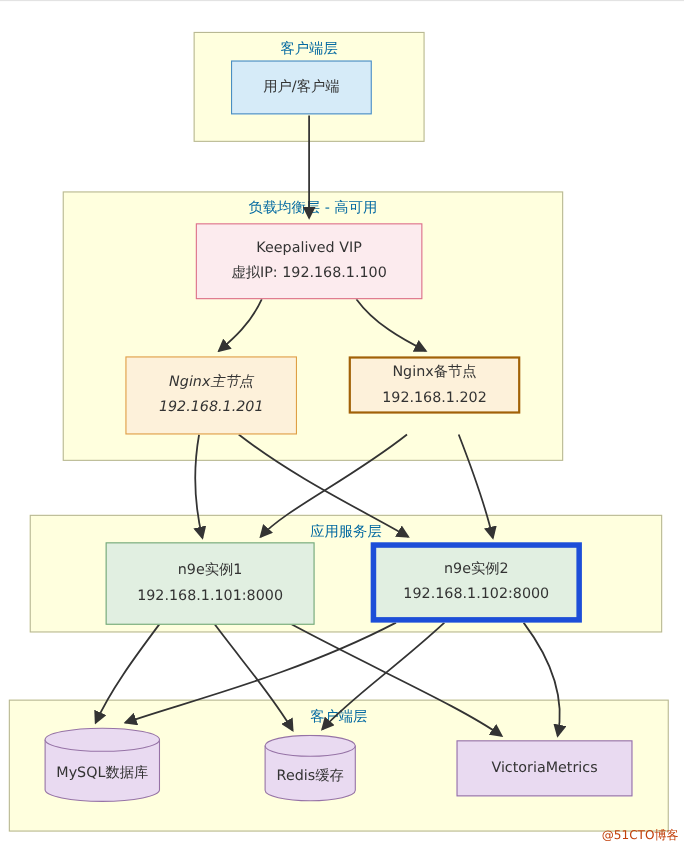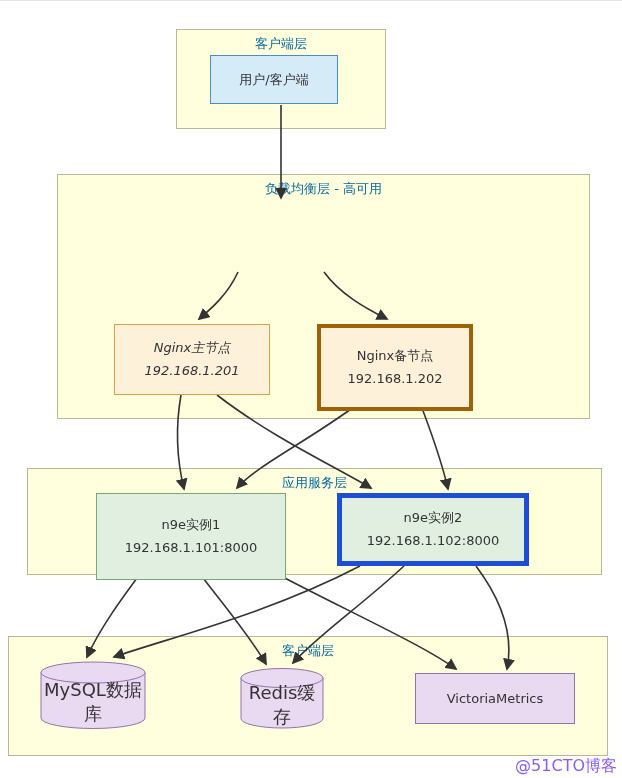--- a/index.html
+++ b/index.html
@@ -21,21 +21,21 @@
     z-index: 0;
   }
   .layer-label {
     position: absolute;
     top: 5px; left: 0; right: 0;
     text-align: center;
     font-size: 13px;
     color: #0369a1;
   }
   #layer-client   { left: 176px; top: 28px;  width: 210px; height: 100px; }
-  #layer-lb       { left: 57px;  top: 173px; width: 533px; height: 245px; }
+  #layer-lb       { left: 57px;  top: 173px; width: 455px; height: 245px; }
   #layer-app      { left: 27px;  top: 467px; width: 575px; height: 107px; }
   #layer-storage  { left: 8px;   top: 635px; width: 600px; height: 120px; }
 
   
   #edges {
     position: absolute;
     left: 0; top: 0;
     width: 622px; height: 778px;
     z-index: 1;
     pointer-events: none;
@@ -67,25 +67,25 @@
   }
   #node-keepalived {
     left: 178px; top: 202px; width: 206px; height: 69px;
     background: #fcebee; border: 1px solid #dd7186;
   }
   #node-nginx-master {
     left: 114px; top: 323px; width: 156px; height: 71px;
     background: #fdf1da; border: 1px solid #df9f44; font-style: italic;
   }
   #node-nginx-backup {
-    left: 317px; top: 323px; width: 156px; height: 87px;
-    background: #fdf1da; border: 4px solid #a16207;
+    left: 317px; top: 323px; width: 156px; height: 52px;
+    background: #fdf1da; border: 2px solid #a16207;
   }
   #node-n9e1 {
-    left: 96px; top: 492px; width: 190px; height: 87px;
+    left: 96px; top: 492px; width: 190px; height: 75px;
     background: #e1efe1; border: 1px solid #74a974;
   }
   #node-n9e2 {
     left: 337px; top: 492px; width: 192px; height: 73px;
     background: #e1efe1; border: 5px solid #1d4ed8;
   }
   #node-vm {
     left: 415px; top: 672px; width: 160px; height: 51px;
     background: #e9daf1; border: 1px solid #9673a6; justify-content: center;
   }
@@ -96,32 +96,32 @@
     z-index: 2;
   }
   .cylinder svg { display: block; }
   .cyl-label {
     position: absolute;
     left: 0; right: 0; top: 0; bottom: 0;
     display: flex;
     align-items: center;
     justify-content: center;
     padding-top: 12px;
-    font-size: 18px;
+    font-size: 13px;
     text-align: center;
   }
   #node-mysql { left: 40px;  top: 660px; width: 106px; height: 69px; }
   #node-redis { left: 240px; top: 667px; width: 84px;  height: 61px; }
 
   
   .watermark {
     position: absolute;
-    right: 5px; bottom: 2px;
-    font-size: 16px;
-    color: #8b5cf6;
+    right: 5px; bottom: 12px;
+    font-size: 11px;
+    color: #c2410c;
     z-index: 3;
   }
 </style>
 </head>
 <body>
 
 <div class="canvas">
 
   <div class="layer" id="layer-client">
     <div class="layer-label">客户端层</div>
@@ -154,20 +154,24 @@
     <path class="edge" d="M262,565 C340,607 418,641 456,668" marker-end="url(#arrow)"></path>
     <path class="edge" d="M360,565 C268,613 165,638 114,656" marker-end="url(#arrow)"></path>
     <path class="edge" d="M404,565 C362,604 316,636 293,662" marker-end="url(#arrow)"></path>
     <path class="edge" d="M476,565 C500,597 514,633 507,668" marker-end="url(#arrow)"></path>
   </svg>
 
   <div class="node" id="node-user">
     <span class="t1">用户/客户端</span>
   </div>
 
+  <div class="node" id="node-keepalived">
+    <span class="t1">Keepalived VIP</span>
+    <span class="t2">虚拟IP: 192.168.1.100</span>
+  </div>
 
   <div class="node" id="node-nginx-master">
     <span class="t1">Nginx主节点</span>
     <span class="t2">192.168.1.201</span>
   </div>
 
   <div class="node" id="node-nginx-backup">
     <span class="t1">Nginx备节点</span>
     <span class="t2">192.168.1.202</span>
   </div>

